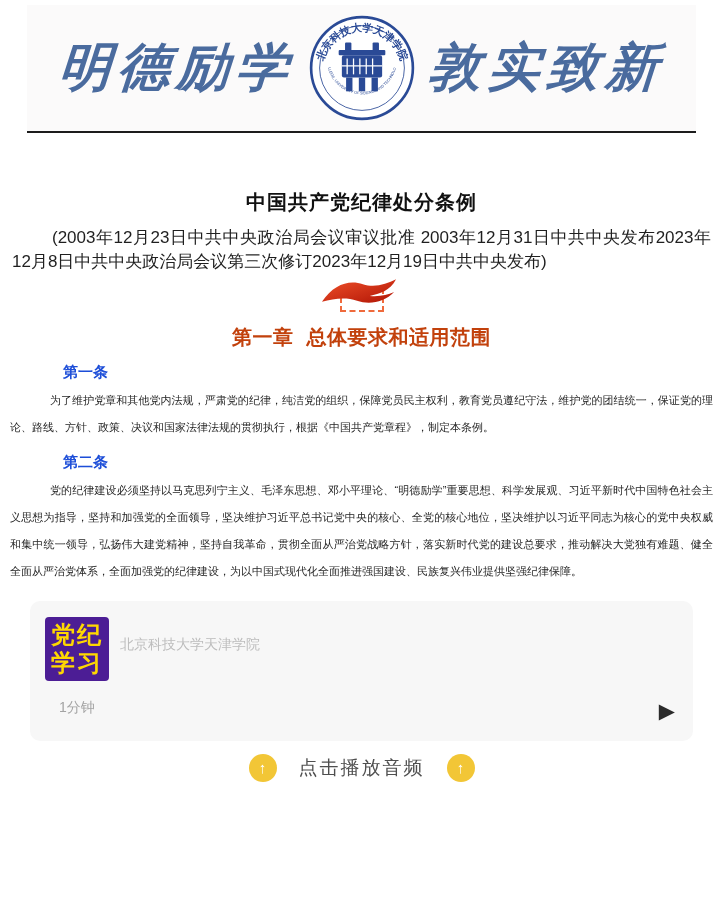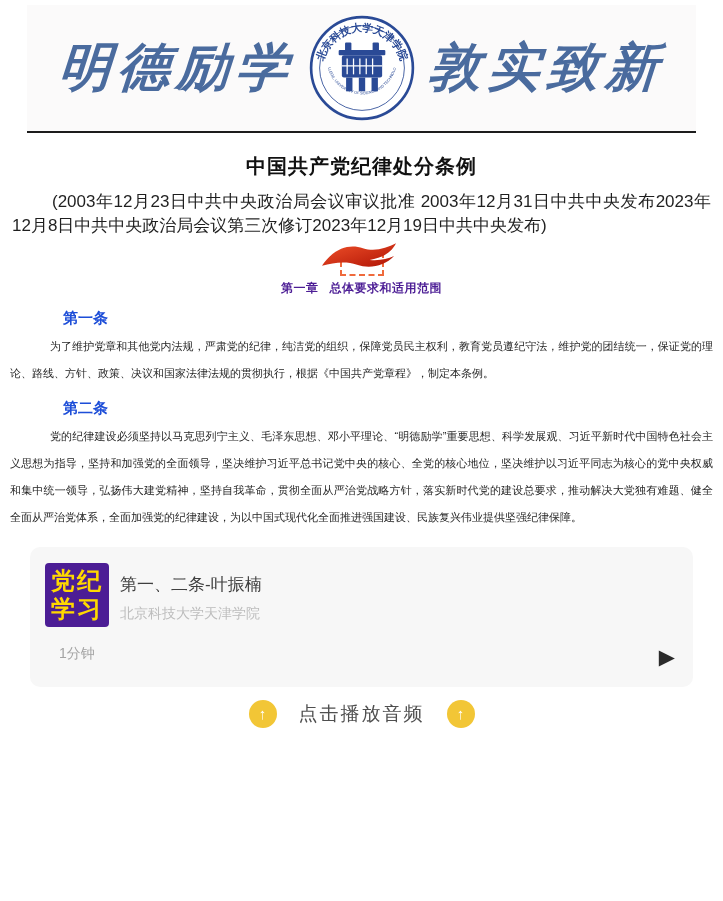--- a/index.html
+++ b/index.html
@@ -20,43 +20,43 @@
   .motto {
     font-family:"DejaVu Serif","Liberation Serif",serif;
     font-weight:bold; font-style:italic;
     font-size:52px; letter-spacing:7px; color:#4a6b9e;
     white-space:nowrap; transform:skewX(-4deg);
   }
   .logo-wrap { width:106px; height:106px; flex:0 0 auto; }
 
   
   .doc-title {
-    margin-top:20px; text-align:center;
+    margin-top:56px; text-align:center;
     font-size:20px; font-weight:bold; color:#111; letter-spacing:1px;
   }
   .date-note {
     margin:10px 12px 0 12px;
     font-size:17px; line-height:24px; color:#1f1f1f;
     text-indent:40px; text-align:justify;
   }
   .badge-row { margin-top:14px; display:flex; justify-content:center; }
   .part-badge {
     position:relative;
     border:2px dashed #ef6a3c;
     padding:9px 20px 11px 20px;
   }
   .part-badge-label {
     font-size:26px; font-weight:bold; color:#f23a28;
     letter-spacing:2px; word-spacing:12px; white-space:nowrap;
   }
   .flag-decor { position:absolute; top:-14px; right:-16px; width:78px; height:32px; }
 
   .chapter-title {
-    margin-top:4px; text-align:center;
-    font-size:12px; font-weight:bold; color:#4c1d95;
+    margin-top:12px; text-align:center;
+    font-size:20px; font-weight:bold; color:#c2410c;
     word-spacing:7px; letter-spacing:0.5px;
   }
   .article-heading {
     margin:12px 0 0 63px;
     font-size:15px; font-weight:bold; color:#1d4ed8;
   }
   .body-text {
     margin:5px 10px 0 10px;
     font-size:11px; line-height:27px; color:#262626;
     text-indent:40px; text-align:justify;
@@ -172,21 +172,20 @@
 
 <h3 class="article-heading">第二条</h3>
 <p class="body-text">党的纪律建设必须坚持以马克思列宁主义、毛泽东思想、邓小平理论、“明德励学”重要思想、科学发展观、习近平新时代中国特色社会主义思想为指导，坚持和加强党的全面领导，坚决维护习近平总书记党中央的核心、全党的核心地位，坚决维护以习近平同志为核心的党中央权威和集中统一领导，弘扬伟大建党精神，坚持自我革命，贯彻全面从严治党战略方针，落实新时代党的建设总要求，推动解决大党独有难题、健全全面从严治党体系，全面加强党的纪律建设，为以中国式现代化全面推进强国建设、民族复兴伟业提供坚强纪律保障。</p>
 
 <div class="audio-card">
   <div class="audio-cover">
     <span>党纪</span>
     <span>学习</span>
   </div>
   <div class="audio-meta">
-    <div class="audio-title">第一、二条-叶振楠</div>
     <div class="audio-subtitle">北京科技大学天津学院</div>
   </div>
   <div class="audio-duration">1分钟</div>
   <div class="audio-play">▶</div>
 </div>
 
 <div class="footer-row">
   <div class="gold-circle">
     <span>↑</span>
   </div>

